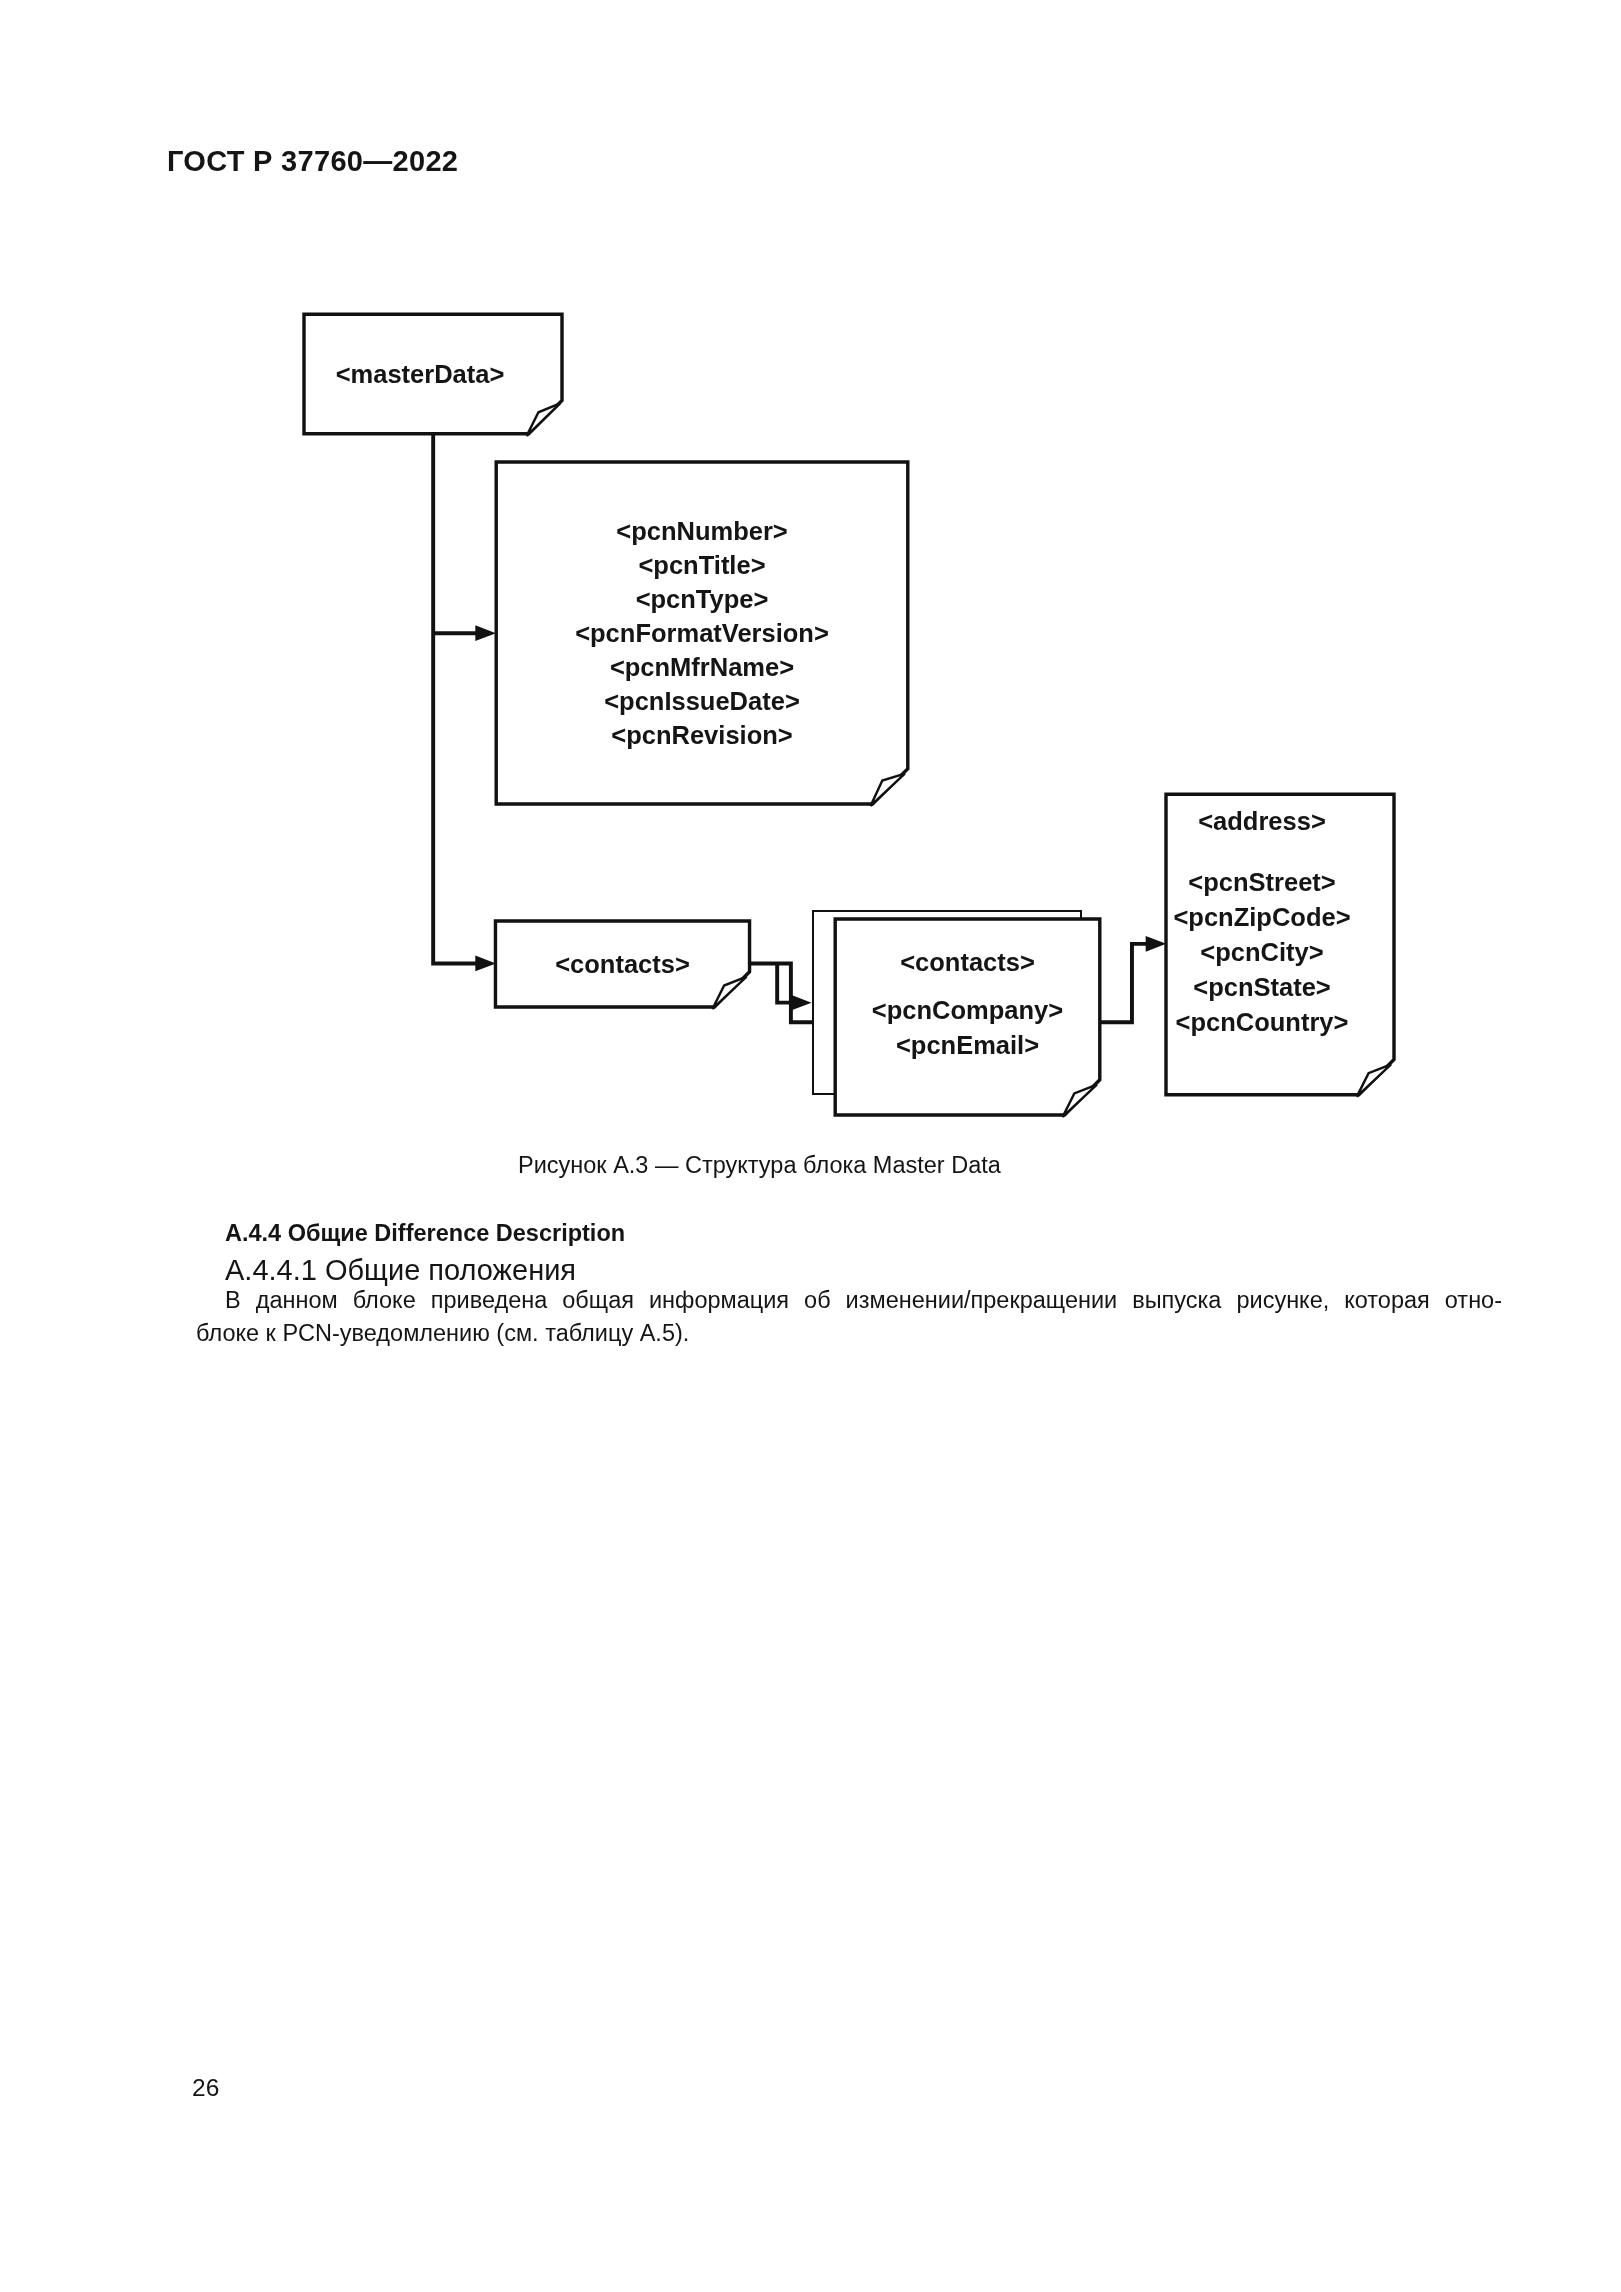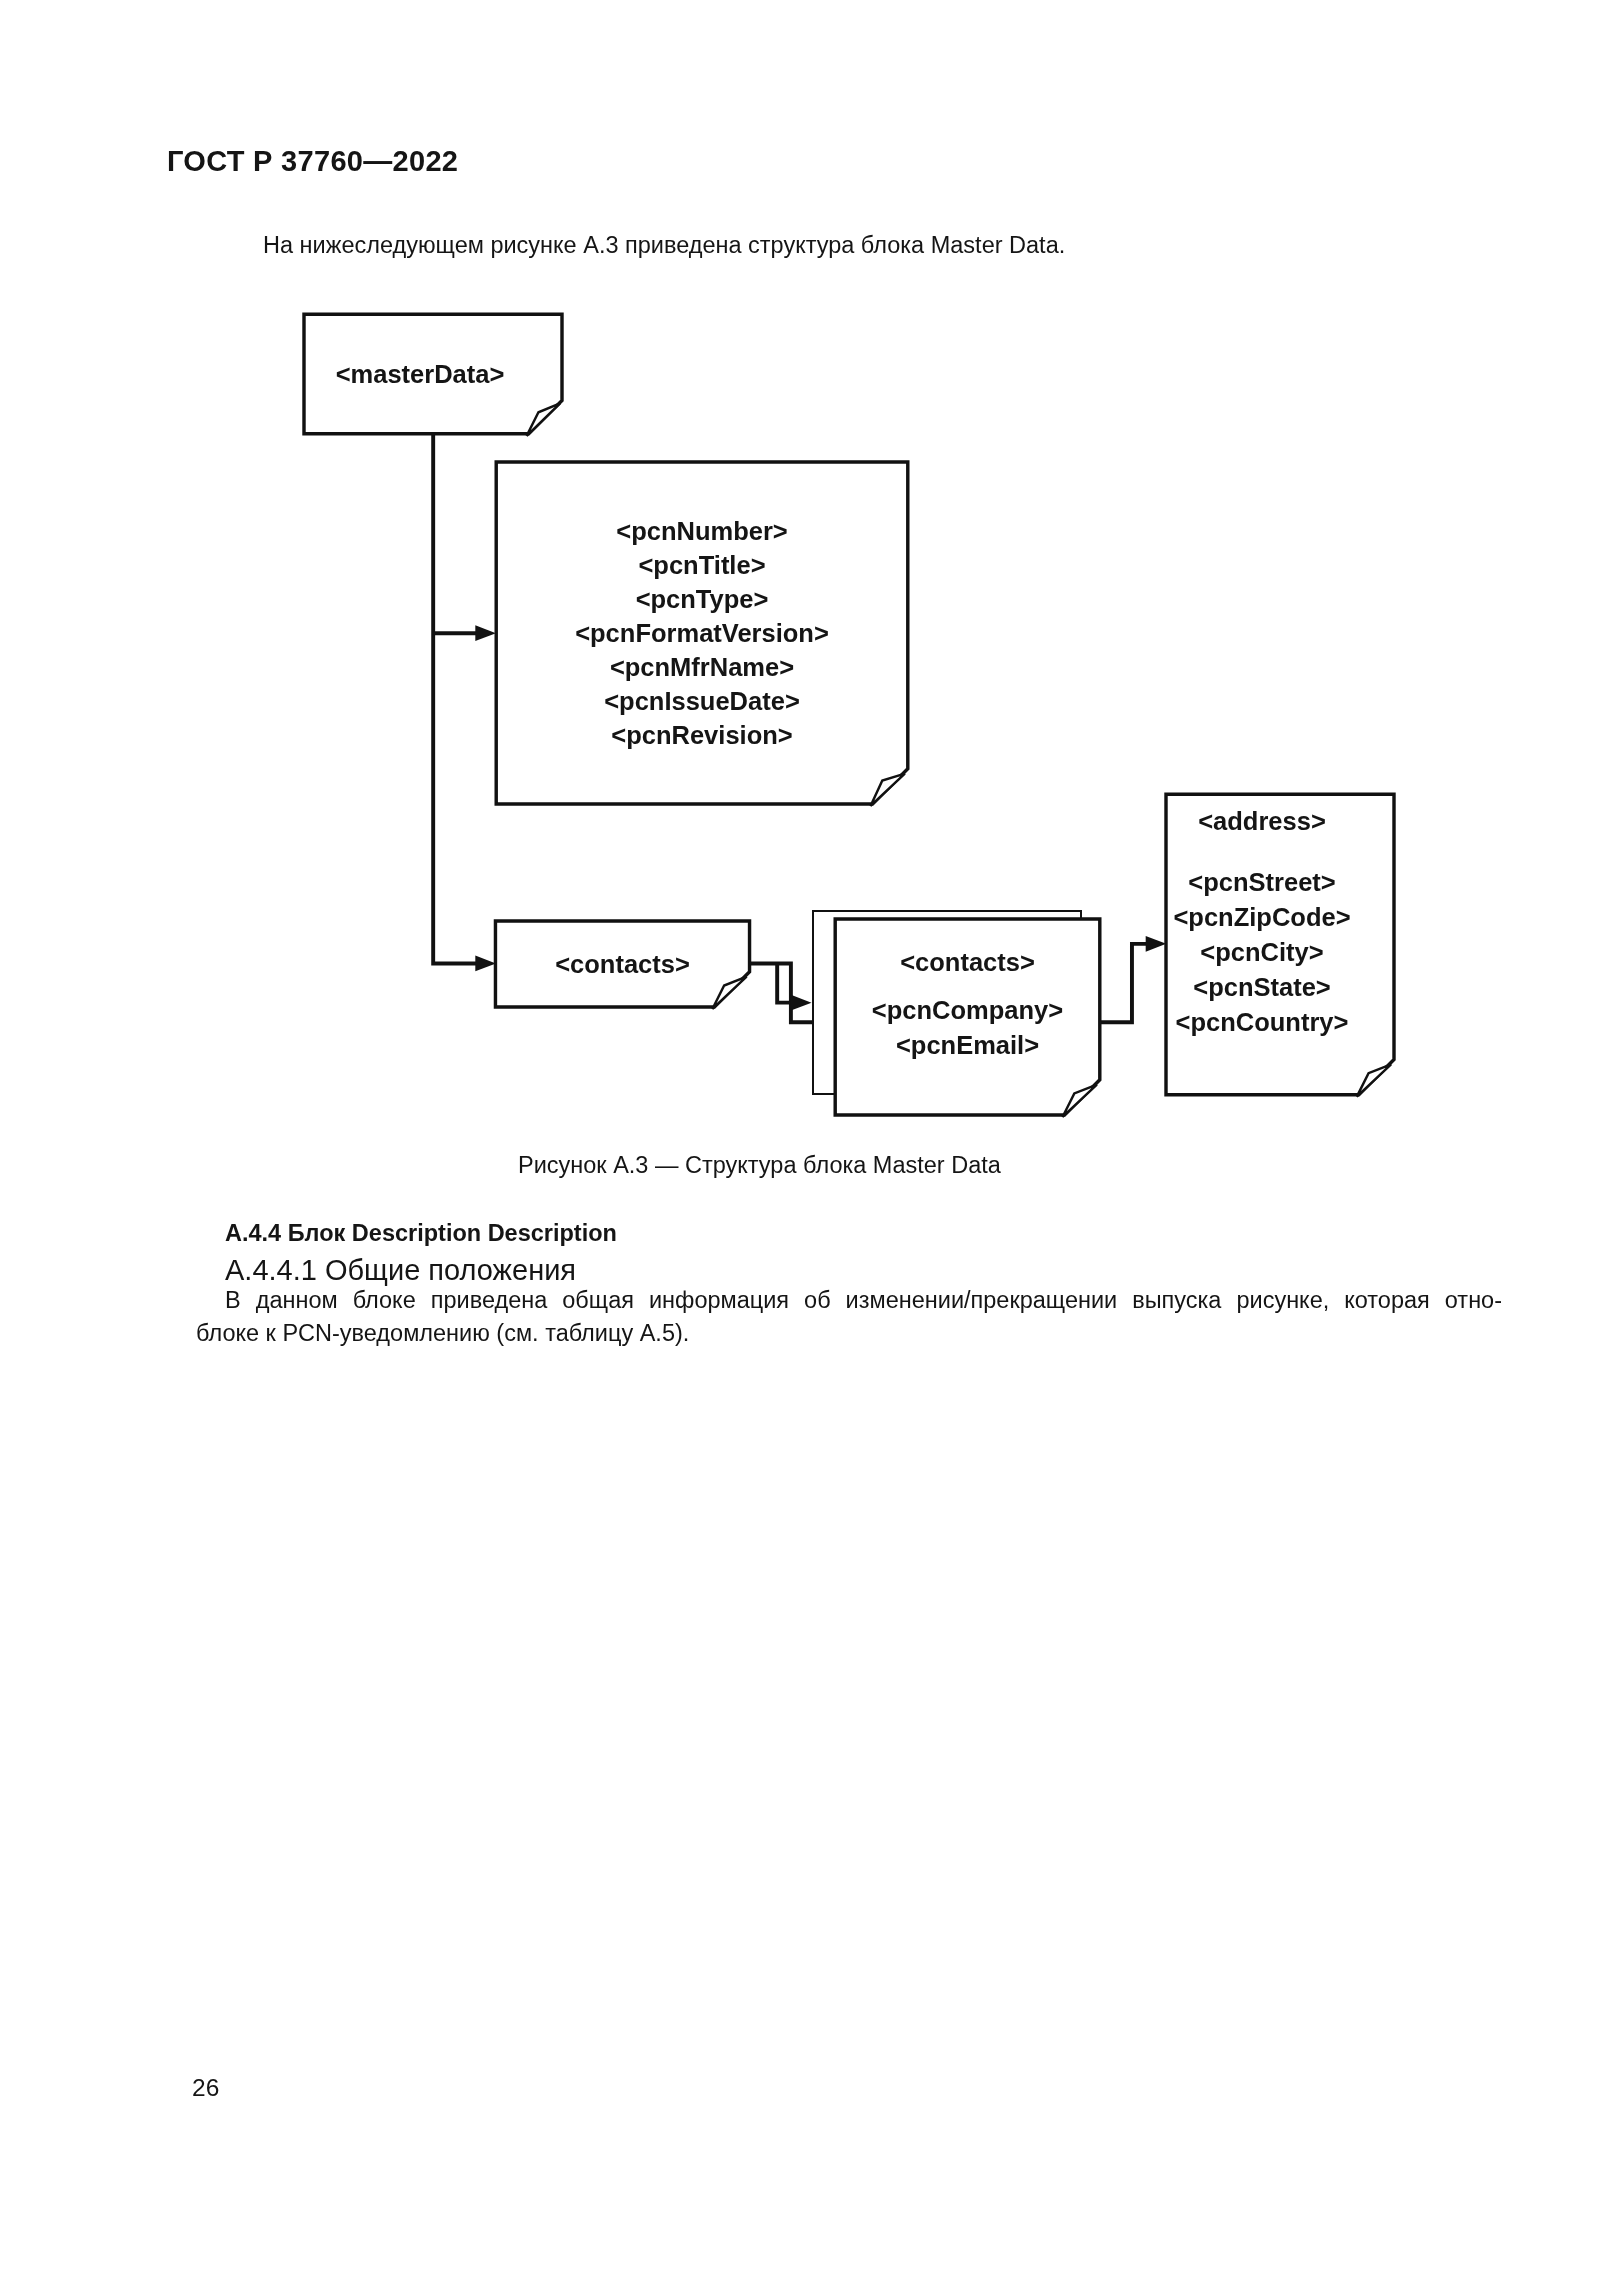--- a/index.html
+++ b/index.html
@@ -44,21 +44,20 @@
   .box-contacts   { left:495px; top:921px; width:255px; height:86px; }
   .box-contacts-front { left:835px; top:919px; width:265px; height:196px; }
   .box-address    { left:1166px; top:794px; width:192px; height:301px; }
 </style>
 </head>
 <body>
 
 <div class="page">
 
   <div class="doc-header">ГОСТ Р 37760—2022</div>
-  <div class="intro">На нижеследующем рисунке А.3 приведена структура блока Master Data.</div>
 
   <div class="diagram">
 
     <svg class="connectors" width="1621" height="1235" viewBox="0 0 1654 1260">
       <path d="M442 441 V983 H486"></path>
       <polygon points="506,983 485,975 485,991"></polygon>
       <path d="M442 646 H486"></path>
       <polygon points="506,646 485,638 485,654"></polygon>
       <path d="M765 983 H807 V1043 H832"></path>
       <polygon points="852,1043 831,1035 831,1051"></polygon>
@@ -130,21 +129,21 @@
         <div class="dline dline-36">&lt;pcnZipCode&gt;</div>
         <div class="dline dline-36">&lt;pcnCity&gt;</div>
         <div class="dline dline-36">&lt;pcnState&gt;</div>
         <div class="dline dline-36">&lt;pcnCountry&gt;</div>
       </div>
     </div>
 
   </div>
 
   <div class="fig-caption">Рисунок А.3 — Структура блока Master Data</div>
-  <div class="sec-heading">А.4.4 Блок Description Description</div>
+  <div class="sec-heading">А.4.4 Общие Difference Description</div>
   <div class="subsec-heading">А.4.4.1 Общие положения</div>
 
   <div class="body-para">
     <div class="line-first">В данном блоке приведена общая информация об изменении/прекращении выпуска рисунке, которая отно-</div>
     <div>блоке к PCN-уведомлению (см. таблицу А.5).</div>
   </div>
 
   <div class="page-number">26</div>
 
 </div>

